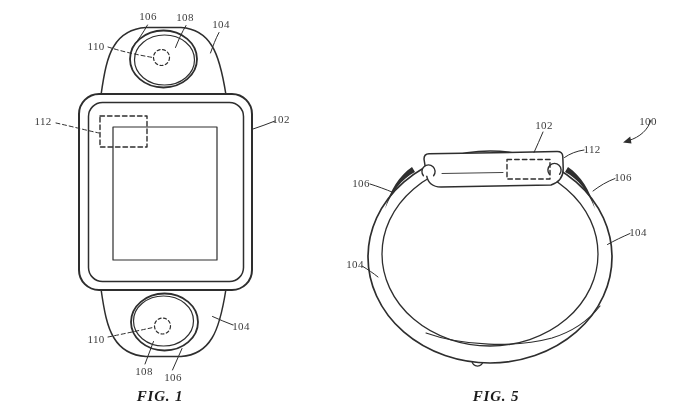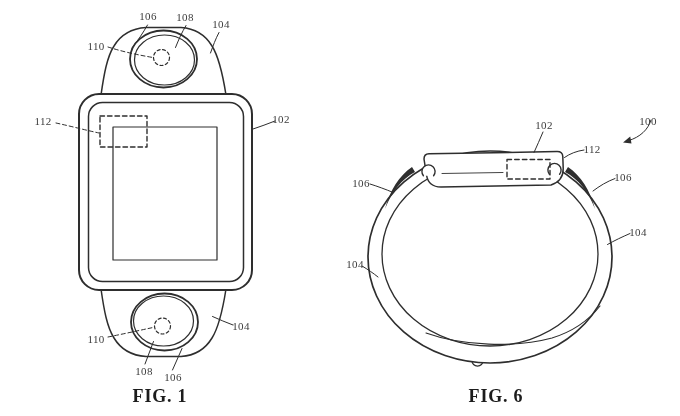--- a/index.html
+++ b/index.html
@@ -30,22 +30,23 @@
     transform:translate(-50%,-50%);
     font-size:11px;
     color:var(--label);
     letter-spacing:.3px;
     white-space:nowrap;
     line-height:1;
   }
   .caption{
     position:absolute;
     transform:translate(-50%,-50%);
-    font-size:18px;
+    font-size:15px;
     font-weight:bold;
+    font-style:italic;
     color:var(--caption);
     letter-spacing:.8px;
     white-space:nowrap;
     line-height:1;
   }
 </style>
 </head>
 <body>
 
 <div class="page">
@@ -133,15 +134,15 @@
 
   <span class="ref" style="left:544px;top:125px">102</span>
   <span class="ref" style="left:648px;top:121px">100</span>
   <span class="ref" style="left:592px;top:149px">112</span>
   <span class="ref" style="left:361px;top:183px">106</span>
   <span class="ref" style="left:623px;top:177px">106</span>
   <span class="ref" style="left:638px;top:232px">104</span>
   <span class="ref" style="left:355px;top:264px">104</span>
 
   <div class="caption" style="left:160px;top:396px">FIG. 1</div>
-  <div class="caption" style="left:496px;top:396px">FIG. 6</div>
+  <div class="caption" style="left:496px;top:396px">FIG. 5</div>
 
 </div>
 
 </body></html>

